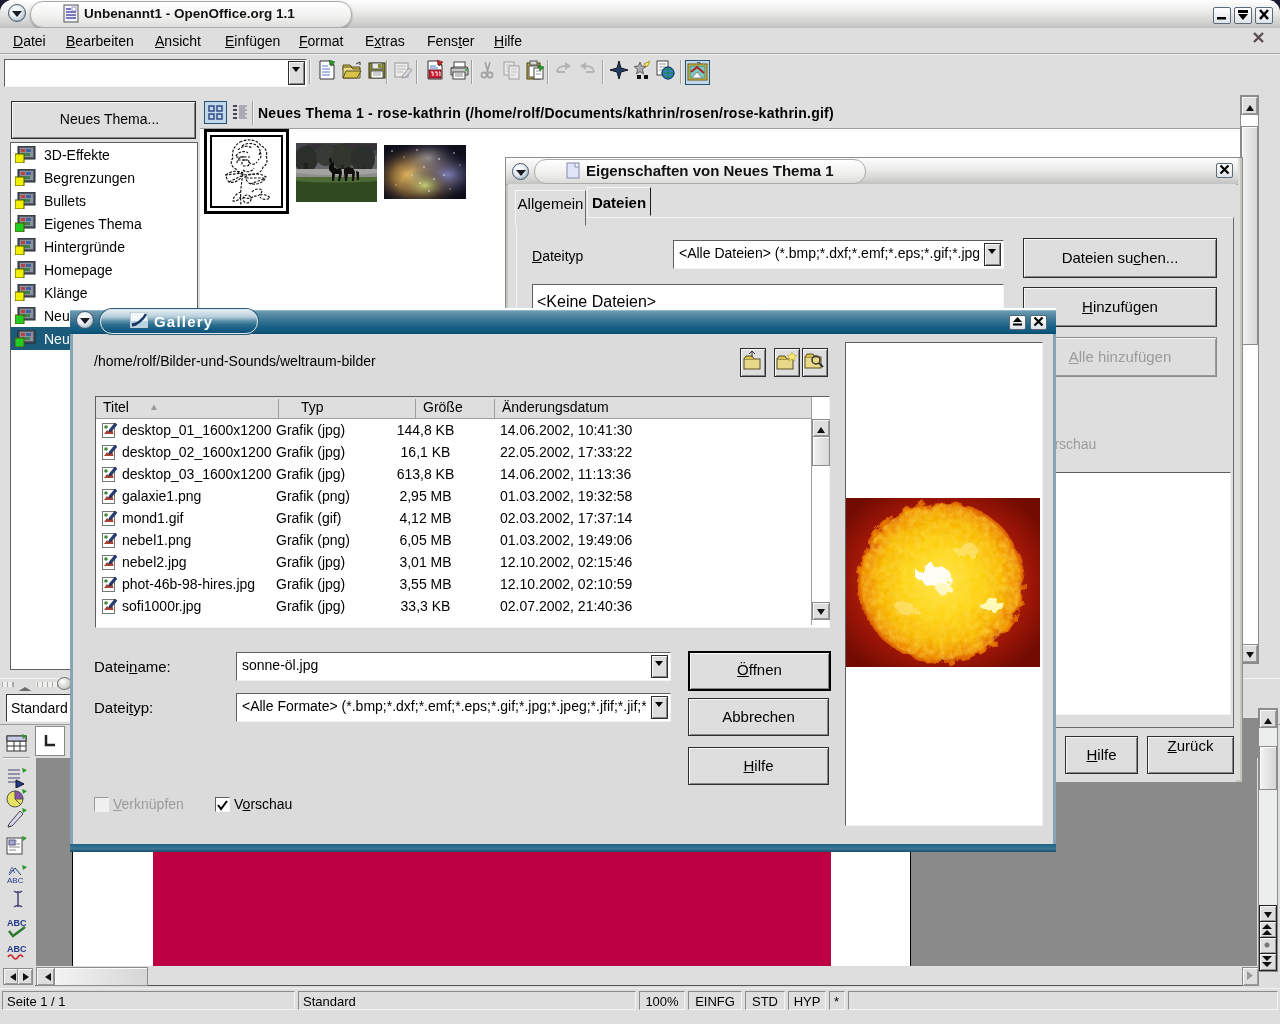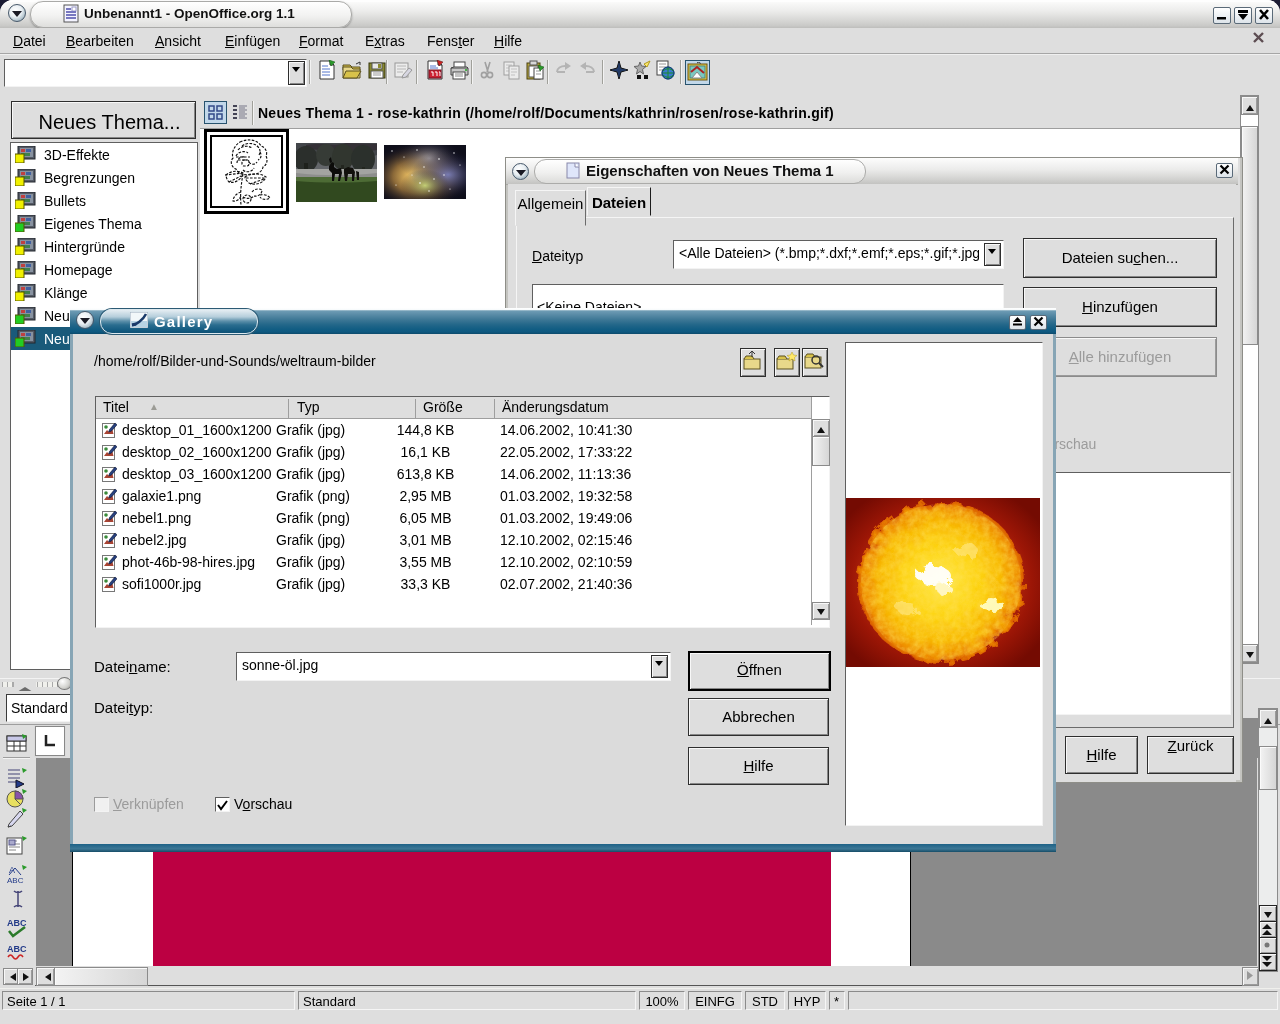--- a/index.html
+++ b/index.html
@@ -274,21 +274,21 @@
           <use href="#i-hlink"></use>
         </svg>
     <div class="tsep" style="left:680px;"></div>
     <div class="abs" style="left:685px;top:5px;width:23px;height:23px;background:#c2d8ea;border:1px solid #28536e;"><svg width="21" height="21" style="margin:1px">
             <use href="#i-gal"></use>
           </svg></div>
   </div>
 
   <div id="gpanel">
     <div id="nthema" class="raised">
-          <div class="btntext" style="margin-top:9px;font-size:20px;padding-left:12px;">Neues Thema...</div>
+          <div class="btntext" style="margin-top:9px;font-size:14px;padding-left:12px;">Neues Thema...</div>
         </div>
     <div id="themelist">
           <div class="titem">
             <svg class="ticn" width="22" height="17">
               <rect x="3" y="0" width="17" height="13" fill="#555b66" stroke="#22262c"></rect>
               <rect x="5" y="2" width="13" height="9" fill="#8892a0"></rect>
               <rect x="6" y="3" width="4" height="3" fill="#c04040"></rect>
               <rect x="11" y="3" width="5" height="3" fill="#4060a0"></rect>
               <rect x="6" y="7" width="9" height="3" fill="#40804d"></rect>
               <rect x="0" y="8" width="9" height="9" fill="#f0f000" stroke="#555500"></rect>
@@ -633,21 +633,21 @@
     <div class="abs" style="left:8px;top:33px;width:716px;height:509px;border:1px solid;border-color:#f5f5f5 #6b6b6b #6b6b6b #f5f5f5;"></div>
     <div class="abs" style="left:7px;top:6px;width:71px;height:36px;background:#dedede;border:1px solid;border-color:#f5f5f5 #6b6b6b transparent #f5f5f5;font-size:15px;padding-top:4px;text-align:center;box-sizing:border-box;">Allgemein</div>
     <div class="abs" style="left:79px;top:3px;width:64px;height:29px;background:#dedede;border:1px solid;border-color:#f5f5f5 #1c1c1c transparent #f5f5f5;font-size:15px;font-weight:bold;padding-top:6px;text-align:center;box-sizing:border-box;">Dateien</div>
 
     <div class="abs" style="left:24px;top:64px;font-size:14px;"><u>D</u>ateityp</div>
     <div class="sunken" style="position:absolute;left:165px;top:56px;width:329px;height:27px;">
       <div style="font-size:14px;padding:4px 0 0 5px;white-space:nowrap;overflow:hidden;width:300px;">&lt;Alle Dateien&gt; (*.bmp;*.dxf;*.emf;*.eps;*.gif;*.jpg;</div>
       <div class="combo-arrow"></div>
     </div>
     <div class="sunken" style="position:absolute;left:24px;top:100px;width:470px;height:434px;">
-      <div style="font-size:14px;padding:14px 0 0 4px;">&lt;Keine Dateien&gt;</div>
+      <div style="font-size:16px;padding:8px 0 0 4px;">&lt;Keine Dateien&gt;</div>
     </div>
     <div class="raised abs" style="left:515px;top:103px;width:192px;height:38px;">
           <div class="btntext" style="margin-top:10px;"><u>H</u>inzufügen</div>
         </div>
     <div class="raised abs" style="left:515px;top:54px;width:192px;height:38px;">
           <div class="btntext" style="margin-top:10px;">Dateien su<u>c</u>hen...</div>
         </div>
     <div class="raisedsoft abs" style="left:515px;top:153px;width:192px;height:38px;">
           <div class="btntext gray" style="margin-top:10px;"><u>A</u>lle hinzufügen</div>
         </div>
@@ -698,21 +698,21 @@
             <rect x="2" y="8" width="16" height="11" fill="#e8d88a" stroke="#5a5020"></rect>
             <path d="M2 8l2-3h6l2 3" fill="#d8c24a" stroke="#5a5020"></path>
             <path d="M16 14l4 4" stroke="#333" stroke-width="2"></path>
             <circle cx="13" cy="11" r="4" fill="none" stroke="#333" stroke-width="1.5"></circle>
           </svg></div>
 
     <div class="abs" style="left:22px;top:62px;width:733px;height:230px;background:#fff;border:1px solid;border-color:#5f5f5f #f3f3f3 #f3f3f3 #5f5f5f;">
       <div class="abs" style="left:0;top:0;width:732px;height:21px;background:#dedede;border-bottom:1px solid #9e9e9e;font-size:14px;">
         <span class="abs" style="left:7px;top:2px;">Titel</span>
             <span class="abs" style="left:53px;top:4px;color:#9b9b95;font-size:10px;">▲</span>
-        <span class="abs" style="left:192px;top:2px;border-left:1px solid #9e9e9e;padding-left:8px;height:19px;">Typ</span>
+        <span class="abs" style="left:182px;top:2px;border-left:1px solid #9e9e9e;padding-left:22px;height:19px;">Typ</span>
         <span class="abs" style="left:319px;top:2px;border-left:1px solid #9e9e9e;padding-left:7px;height:19px;">Größe</span>
         <span class="abs" style="left:398px;top:2px;border-left:1px solid #9e9e9e;padding-left:7px;height:19px;">Änderungsdatum</span>
       </div>
       <div id="filelist" class="abs" style="left:0;top:22px;width:714px;height:200px;overflow:hidden;">
             <div class="filerow">
               <svg class="ficon" width="16" height="16">
                 <use href="#i-imgfile"></use>
               </svg>
               <span class="fname" style="overflow:hidden;width:150px;display:inline-block;">desktop_01_1600x1200</span>
               <span class="ftyp">Grafik (jpg)</span>
@@ -743,20 +743,29 @@
               </svg>
               <span class="fname" style="overflow:hidden;width:150px;display:inline-block;">galaxie1.png</span>
               <span class="ftyp">Grafik (png)</span>
               <span class="fsize">2,95 MB</span>
               <span class="fdate">01.03.2002, 19:32:58</span>
             </div>
             <div class="filerow">
               <svg class="ficon" width="16" height="16">
                 <use href="#i-imgfile"></use>
               </svg>
+              <span class="fname" style="overflow:hidden;width:150px;display:inline-block;">mond1.gif</span>
+              <span class="ftyp">Grafik (gif)</span>
+              <span class="fsize">4,12 MB</span>
+              <span class="fdate">02.03.2002, 17:37:14</span>
+            </div>
+            <div class="filerow">
+              <svg class="ficon" width="16" height="16">
+                <use href="#i-imgfile"></use>
+              </svg>
               <span class="fname" style="overflow:hidden;width:150px;display:inline-block;">nebel1.png</span>
               <span class="ftyp">Grafik (png)</span>
               <span class="fsize">6,05 MB</span>
               <span class="fdate">01.03.2002, 19:49:06</span>
             </div>
             <div class="filerow">
               <svg class="ficon" width="16" height="16">
                 <use href="#i-imgfile"></use>
               </svg>
               <span class="fname" style="overflow:hidden;width:150px;display:inline-block;">nebel2.jpg</span>
@@ -789,20 +798,24 @@
         <div class="thumb" style="left:0px;top:39px;width:16px;height:28px;"></div>
         <div class="sbbtn arrow-down" style="left:0px;top:205px;width:16px;height:16px;"></div>
       </div>
     </div>
     <div class="abs" style="left:21px;top:324px;font-size:15px;">Datei<u>n</u>ame:</div>
     <div class="sunken abs" style="left:163px;top:318px;width:433px;height:27px;">
       <div style="font-size:14px;padding:4px 0 0 5px;">sonne-öl.jpg</div>
           <div class="combo-arrow"></div>
     </div>
     <div class="abs" style="left:21px;top:365px;font-size:15px;">Datei<u>t</u>yp:</div>
+    <div class="sunken abs" style="left:163px;top:359px;width:433px;height:27px;">
+      <div style="font-size:14px;padding:4px 0 0 5px;white-space:nowrap;overflow:hidden;width:404px;">&lt;Alle Formate&gt; (*.bmp;*.dxf;*.emf;*.eps;*.gif;*.jpg;*.jpeg;*.jfif;*.jif;*</div>
+      <div class="combo-arrow"></div>
+    </div>
     <div class="abs" style="left:615px;top:317px;width:139px;height:36px;background:#dedede;border:2px solid #000;box-shadow:inset 1px 1px 0 #f8f8f8, inset -1px -1px 0 #868686;">
           <div class="btntext" style="margin-top:8px;"><u>Ö</u>ffnen</div>
         </div>
     <div class="raised abs" style="left:615px;top:364px;width:139px;height:36px;">
           <div class="btntext" style="margin-top:9px;">Abbrechen</div>
         </div>
     <div class="raised abs" style="left:615px;top:413px;width:139px;height:36px;">
           <div class="btntext" style="margin-top:9px;"><u>H</u>ilfe</div>
         </div>
     <div class="cbox" style="left:21px;top:463px;background:#f0f0f0;border-color:#9b9b9b #f3f3f3 #f3f3f3 #9b9b9b;"></div>

